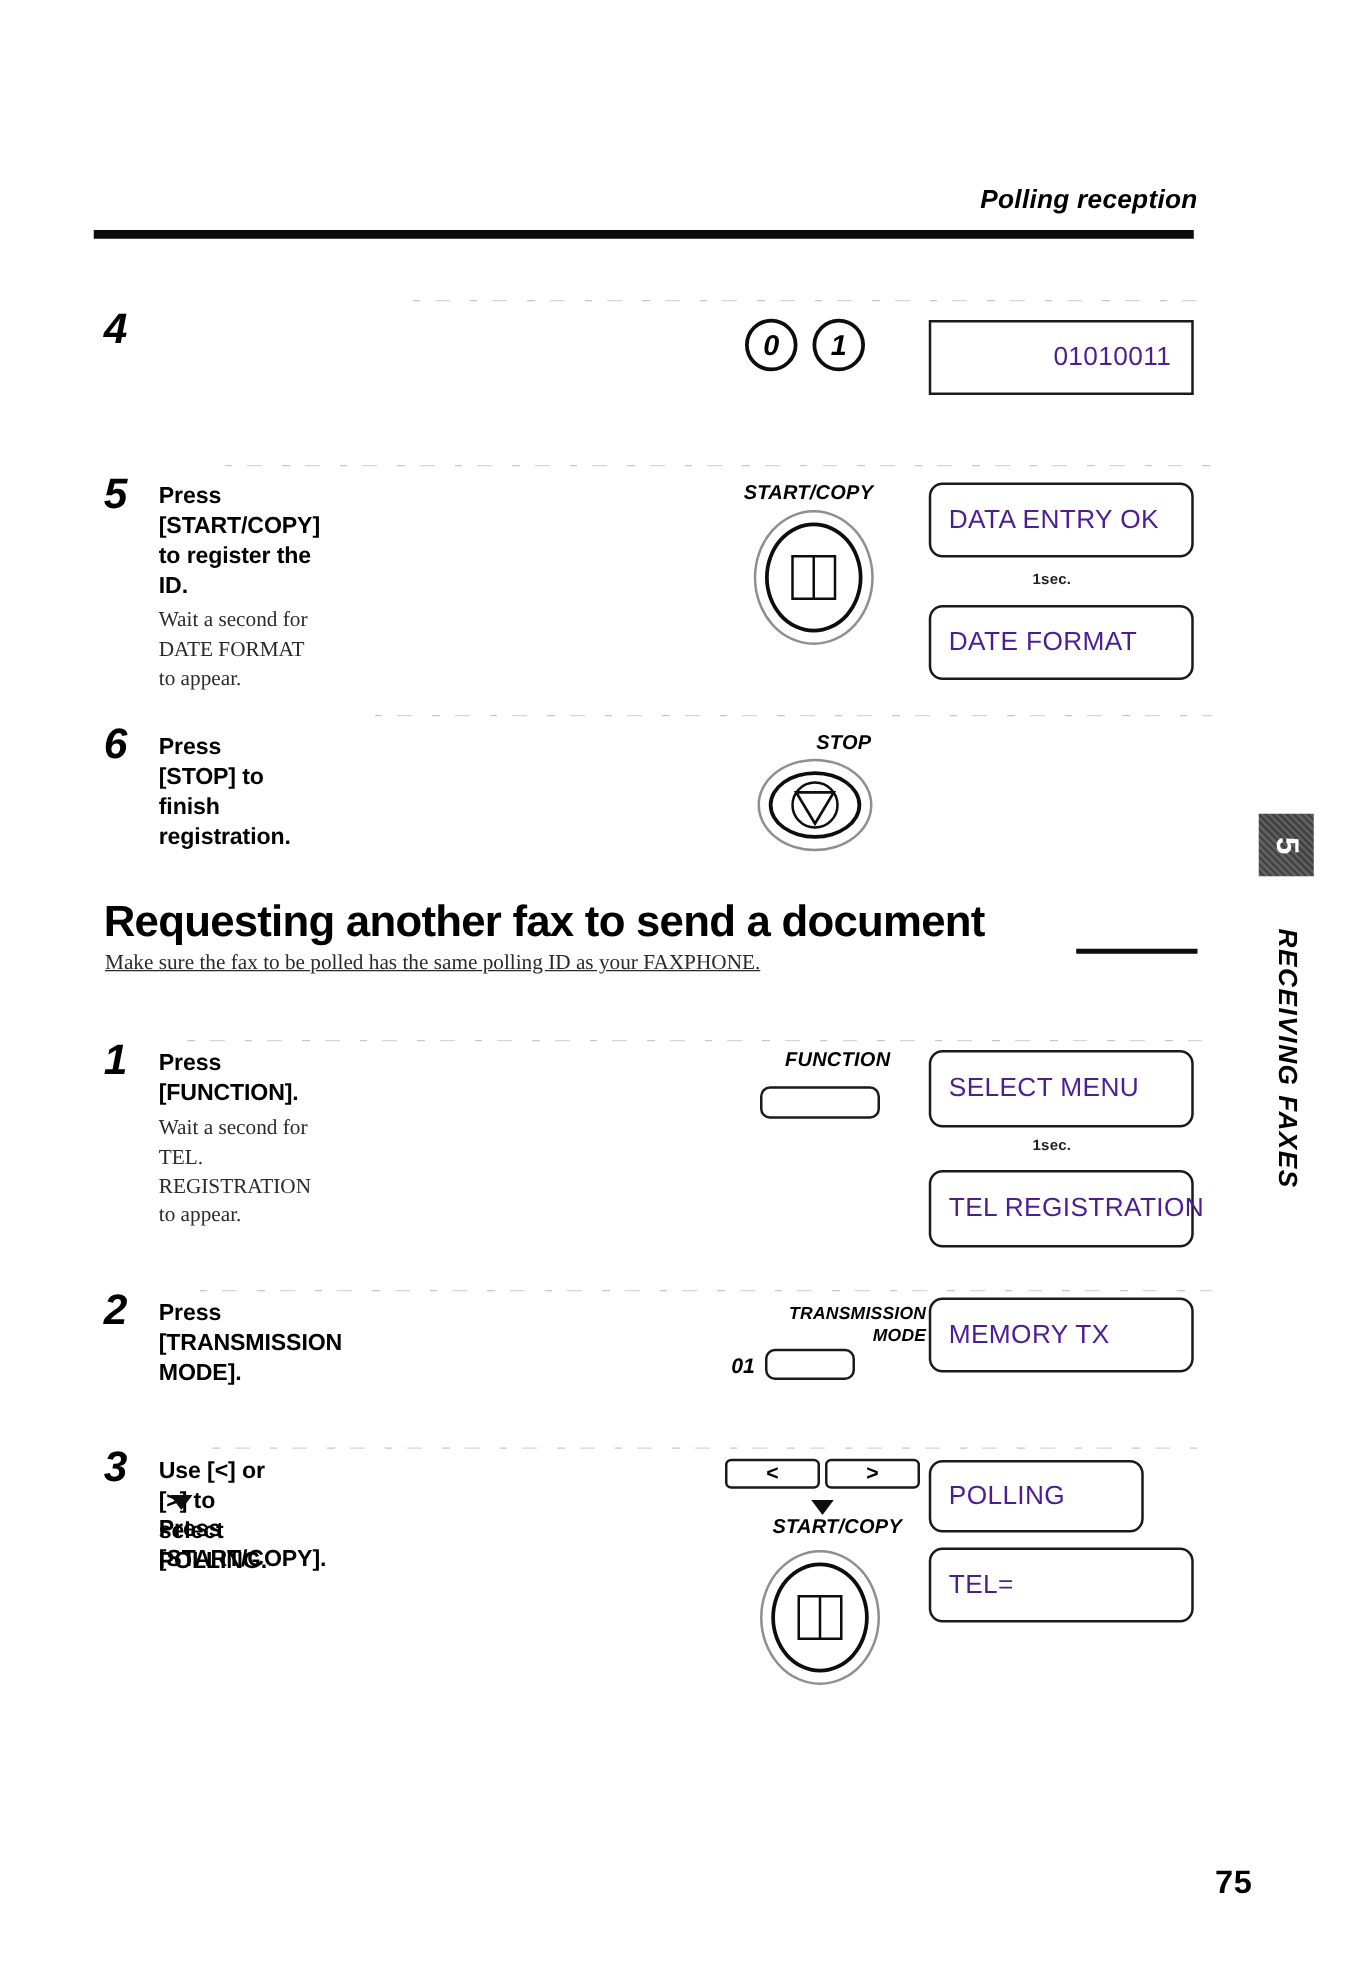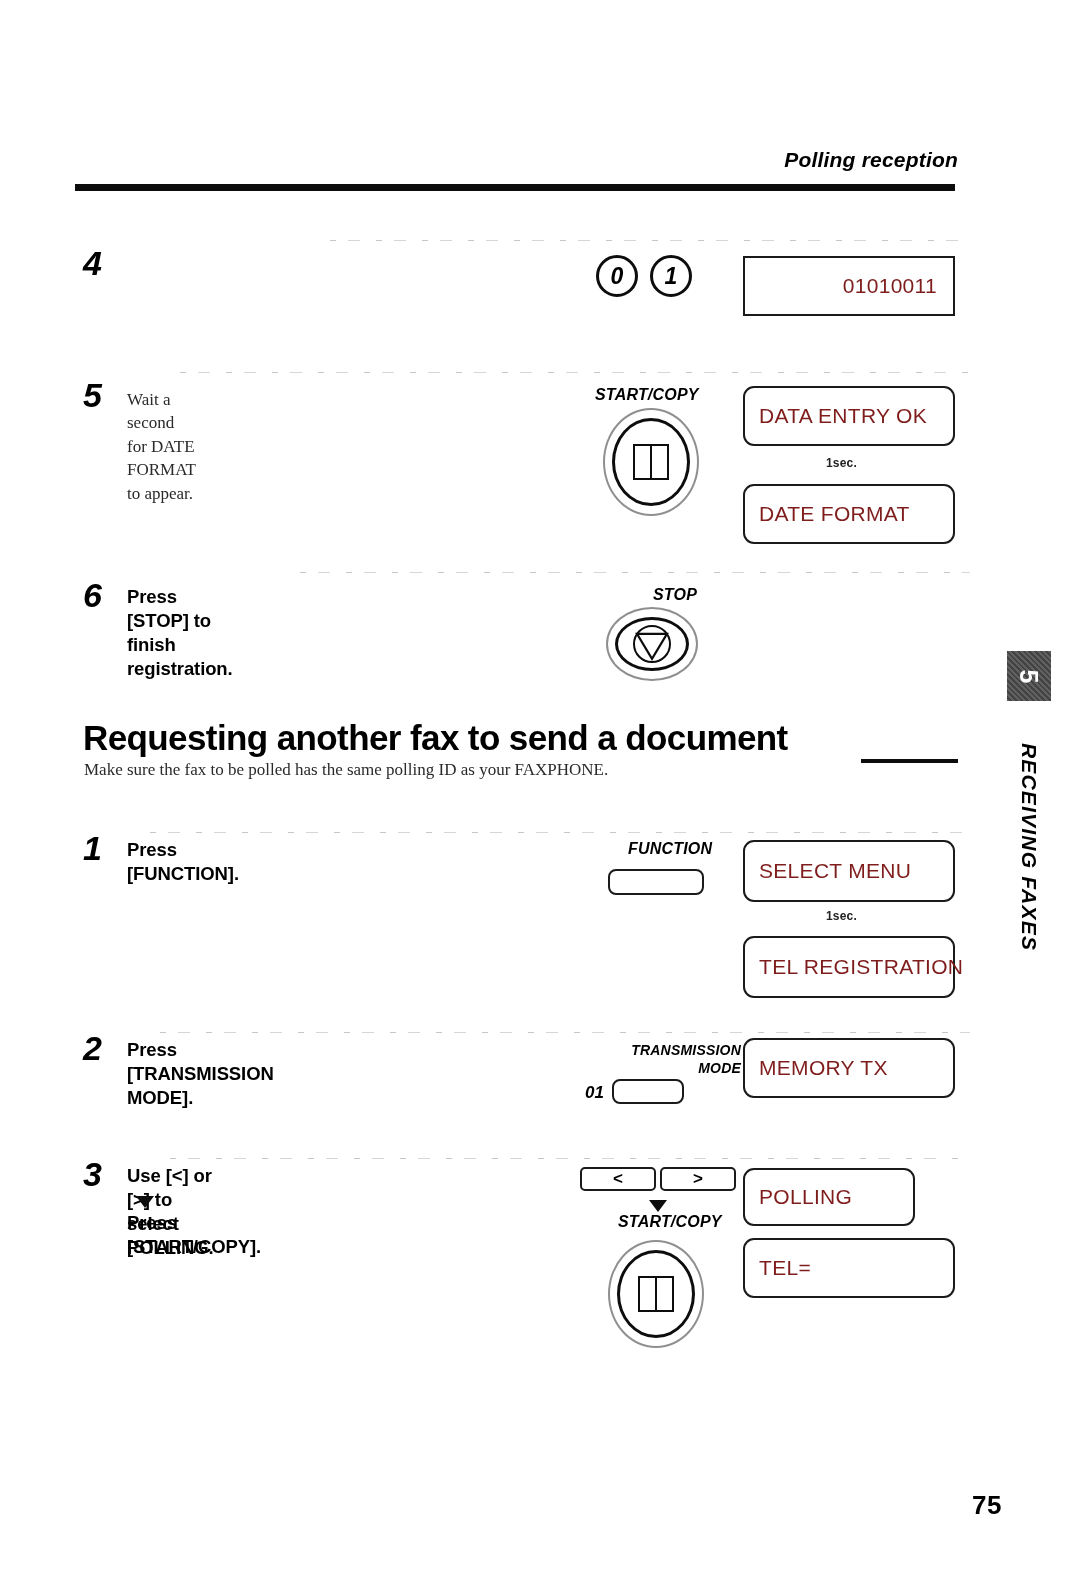--- a/index.html
+++ b/index.html
@@ -79,21 +79,21 @@
     position: absolute;
     border: 2px solid #1a1a1a;
     background: #fff;
     box-sizing: border-box;
     display: flex;
     align-items: center;
   }
   .lcd span {
     font-size: 21px;
     letter-spacing: 0.3px;
-    color: #7f1d1d;
+    color: #4c1d95;
     white-space: nowrap;
   }
   .lcd.left   { justify-content: flex-start; padding-left: 14px; border-radius: 11px; }
   .lcd.right  { justify-content: flex-end;  padding-right: 16px; }
 
   .sec-label {
     position: absolute;
     font-size: 12px;
     font-weight: bold;
     color: #222;
@@ -242,20 +242,21 @@
     background: #0d0d0d;
   }
   .sec-sub {
     position: absolute;
     left: 84px;
     top: 760px;
     font-family: "Liberation Serif", serif;
     font-size: 17px;
     color: #2a2a2a;
     white-space: nowrap;
+    text-decoration: underline;
   }
 
   
   .tab-box {
     position: absolute;
     left: 1007px;
     top: 651px;
     width: 44px;
     height: 50px;
     background: #4a4a4a;
@@ -335,20 +336,21 @@
     <div class="numkey" style="left:596px; top:255px;">0</div>
     <div class="numkey" style="left:650px; top:255px;">1</div>
     <div class="lcd right" style="left:743px; top:256px; width:212px; height:60px;">
       <span>01010011</span>
     </div>
   </div>
 
   <div class="step">
     <div class="step-num" style="left:83px; top:378px;">5</div>
     <div class="step-body" style="left:127px; top:384px;">
+      <div class="step-title">Press [START/COPY] to register the ID.</div>
       <div class="step-sub">Wait a second for DATE FORMAT to appear.</div>
     </div>
 
     <div class="btn-label" style="left:571px; top:386px;">START/COPY</div>
     <div class="bigkey" style="left:603px; top:408px;">
       <div class="inner"></div>
       <div class="glyph diamond-glyph"></div>
       <div class="diamond-bar"></div>
     </div>
 
@@ -378,20 +380,21 @@
   </div>
 
   <div class="sec-heading">Requesting another fax to send a document</div>
   <div class="sec-heading-rule"></div>
   <div class="sec-sub">Make sure the fax to be polled has the same polling ID as your FAXPHONE.</div>
 
   <div class="step">
     <div class="step-num" style="left:83px; top:831px;">1</div>
     <div class="step-body" style="left:127px; top:838px;">
       <div class="step-title">Press [FUNCTION].</div>
+      <div class="step-sub">Wait a second for TEL. REGISTRATION to appear.</div>
     </div>
 
     <div class="btn-label" style="left:604px; top:840px;">FUNCTION</div>
     <div class="rectkey" style="left:608px; top:869px; width:96px; height:26px;"></div>
 
     <div class="lcd left" style="left:743px; top:840px; width:212px; height:62px;">
       <span>SELECT MENU</span>
     </div>
     <div class="sec-label" style="left:826px; top:909px;">1sec.</div>
     <div class="lcd left" style="left:743px; top:936px; width:212px; height:62px;">

